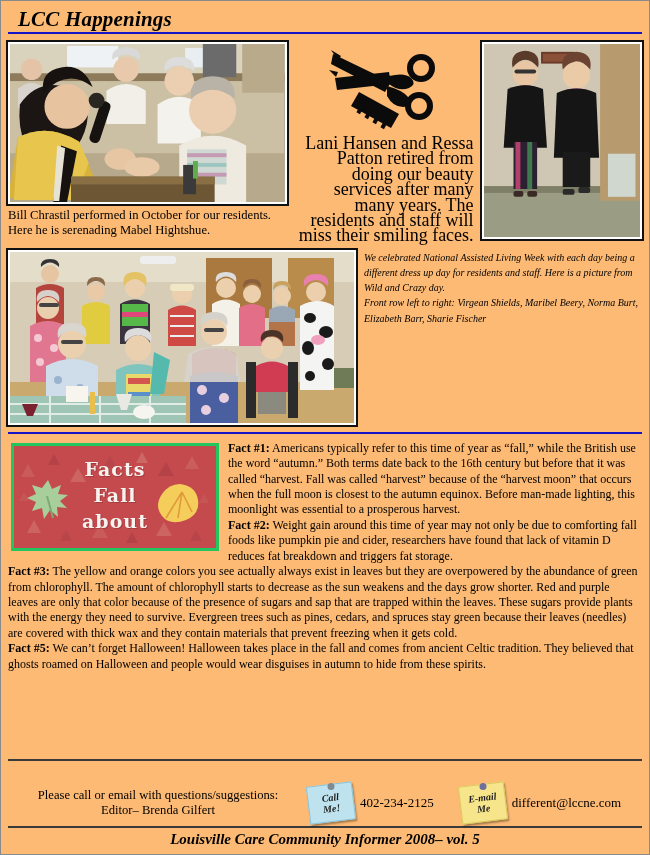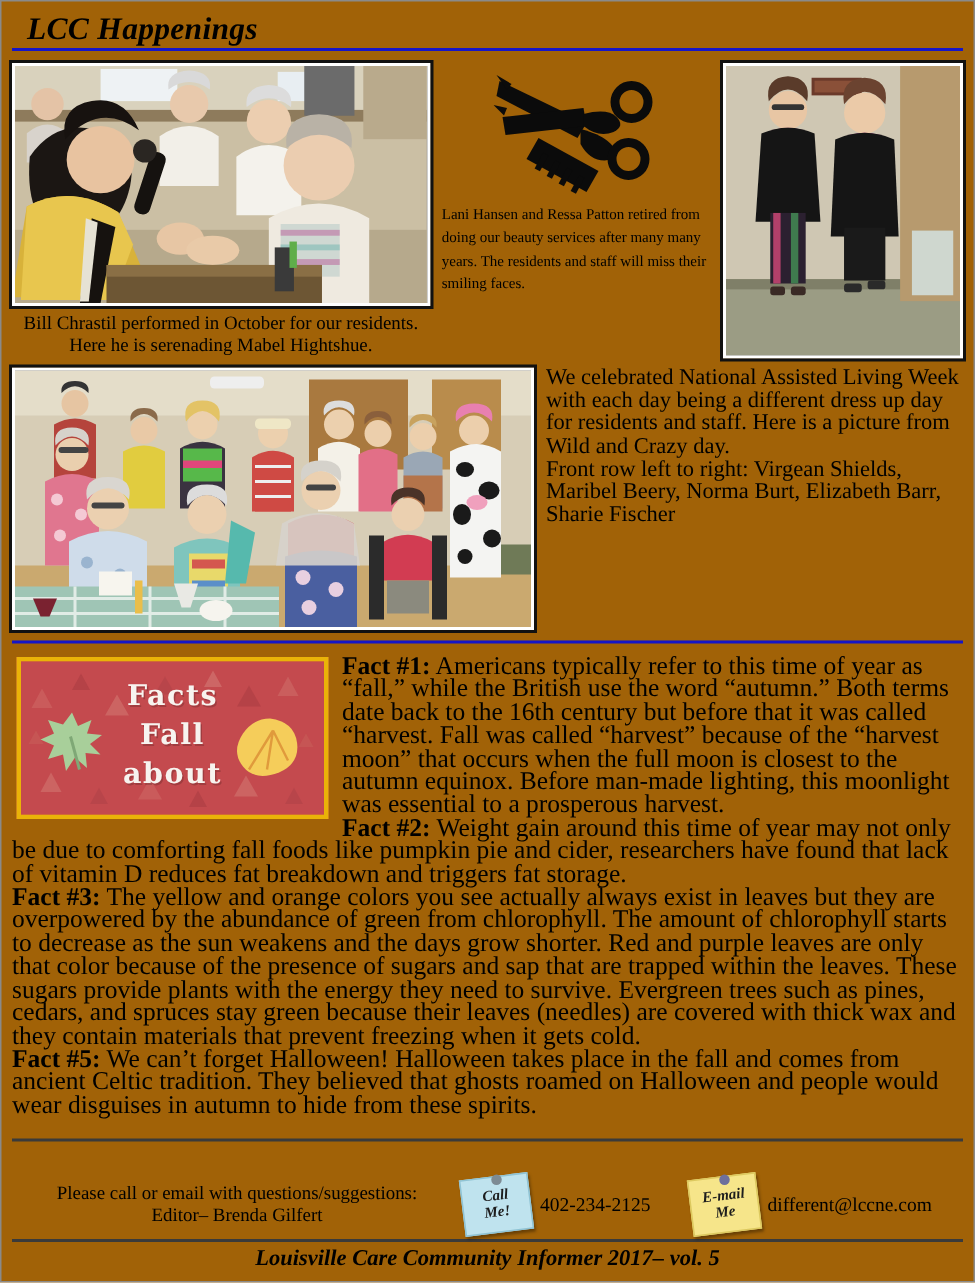--- a/index.html
+++ b/index.html
@@ -6,21 +6,21 @@
   body{
     width:650px;height:855px;overflow:hidden;
     font-family:"Liberation Serif",serif;
     color:#000;
   }
   .page{
     position:relative;
     width:650px;height:855px;
     box-sizing:border-box;
     border:1px solid #8a8a8a;
-    background:#a16207;
+    background:#fdba74;
     padding:6px 7px 0 7px;
   }
   
   .masthead{position:relative;height:30px;}
   .masthead-title{
     font-family:"Liberation Serif",serif;
     font-style:italic;font-weight:bold;
     font-size:21px;letter-spacing:.2px;
     padding-left:10px;line-height:24px;
     white-space:nowrap;
@@ -34,45 +34,45 @@
     position:relative;overflow:hidden;background:#9b9b9b;
     border:2px solid #ffffff;outline:2px solid #111;
     box-sizing:border-box;
   }
   
   .sec1{display:flex;gap:8px;margin-top:5px;align-items:flex-start;}
   .col-left{width:283px;}
   .col-mid{width:182px;padding-top:4px;}
   .col-right{width:163px;}
   .caption{
-    font-size:12.6px;line-height:15px;text-align:center;
+    font-size:12.6px;line-height:15px;
     margin-top:4px;
     font-family:Liberation Serif, serif;
   }
-  .midtext{font-size:10px;line-height:15.4px;text-align:left;}
+  .midtext{font-size:18px;line-height:15.4px;text-align:right;}
   .clip-scissors{height:90px;display:flex;align-items:center;justify-content:center;}
   
   .sec2{display:flex;gap:8px;margin-top:6px;align-items:flex-start;}
-  .alw-text{font-size:15px;line-height:15.2px;width:279px;}
+  .alw-text{font-size:10px;line-height:15.2px;width:279px;font-style:italic;}
   
   .facts-wrap{margin-top:7px;}
   .fallbox{
     float:left;width:208px;height:108px;margin:2px 9px 3px 3px;
-    border:3px solid #eab308;background:#c9474c;position:relative;overflow:hidden;
+    border:3px solid #22c55e;background:#c9474c;position:relative;overflow:hidden;
     box-sizing:border-box;
   }
   .fallbox .inner{position:absolute;inset:0;background:#c44a4e;}
   .fall-title{
     position:absolute;left:0;right:0;top:10px;
     text-align:center;color:#f7f3ef;
     font-family:"DejaVu Serif",serif;font-weight:bold;
     font-size:19px;line-height:26px;letter-spacing:1px;
     text-shadow:1px 1px 0 rgba(0,0,0,.18);
   }
-  .facts-body{font-size:17px;line-height:15.4px;text-align:left;}
+  .facts-body{font-size:12px;line-height:15.4px;text-align:left;}
   .facts-body b{font-weight:bold;}
   .fact-p{margin:0;}
   
   .footer{position:absolute;left:7px;right:7px;bottom:6px;}
   .foot-rule{height:2px;background:#3a3a3a;}
   .foot-row{display:flex;align-items:center;padding:23px 0 4px 0;}
   .foot-left{width:300px;text-align:center;font-size:12.6px;line-height:15.5px;}
   .note{position:relative;width:46px;height:38px;margin:0 6px 0 0;}
   .note .paper{
     position:absolute;inset:0;transform:rotate(-7deg);
@@ -413,16 +413,16 @@
         <div class="paper" style="background:#f6e58a;border:1px solid #ddc95f;"></div>
         <div class="pin" style="background:#6d6f9c;"></div>
         <div class="txt">
           <span>E-mail</span>
           <span>Me</span>
         </div>
       </div>
       <div class="contact">different@lccne.com</div>
     </div>
     <div class="foot-rule"></div>
-    <div class="foot-title">Louisville Care Community Informer 2017– vol. 5</div>
+    <div class="foot-title">Louisville Care Community Informer 2008– vol. 5</div>
   </div>
 
 </div>
 
 </body></html>

